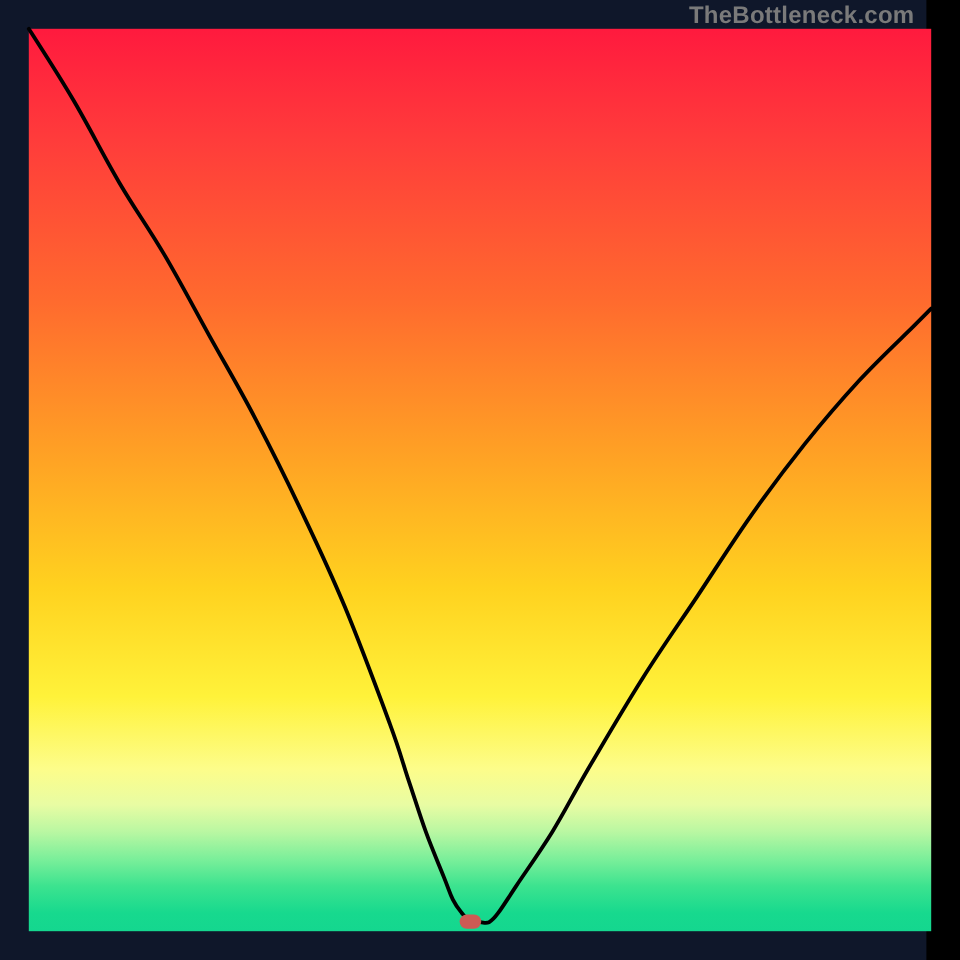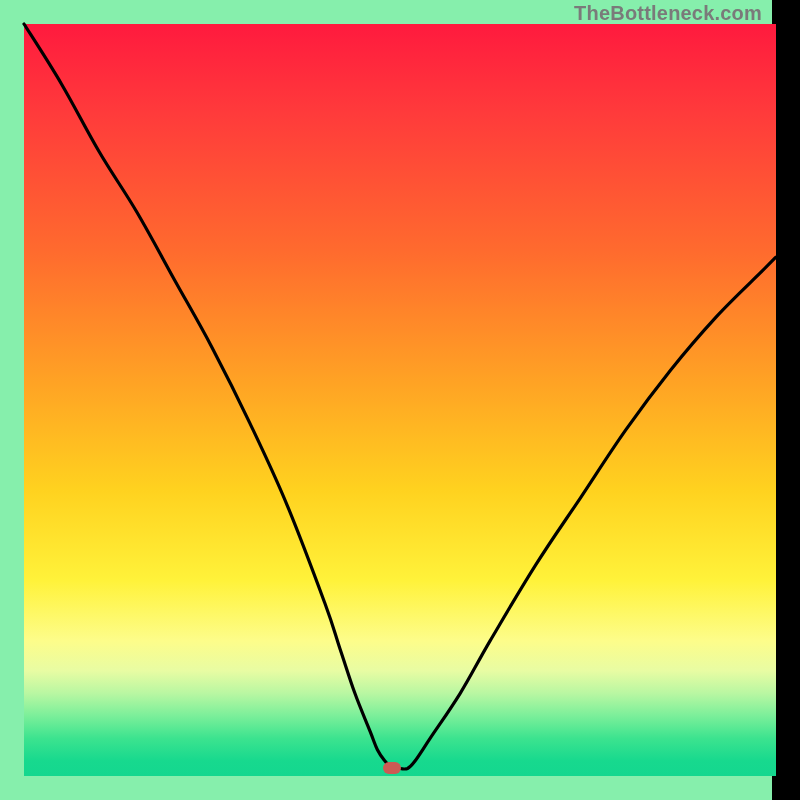--- a/index.html
+++ b/index.html
@@ -8,21 +8,21 @@
     width: 800px;
     height: 800px;
     overflow: hidden;
     background: #000;
     font-family: Arial, Helvetica, sans-serif;
   }
   .frame {
     position: relative;
     width: 772px;
     height: 800px;
-    background: #86efac;
+    background: #0f172a;
   }
   .watermark {
     position: absolute;
     top: 2px;
     right: 10px;
     color: #7a7a7a;
     font-size: 20px;
     font-weight: 600;
     letter-spacing: 0.2px;
     user-select: none;

